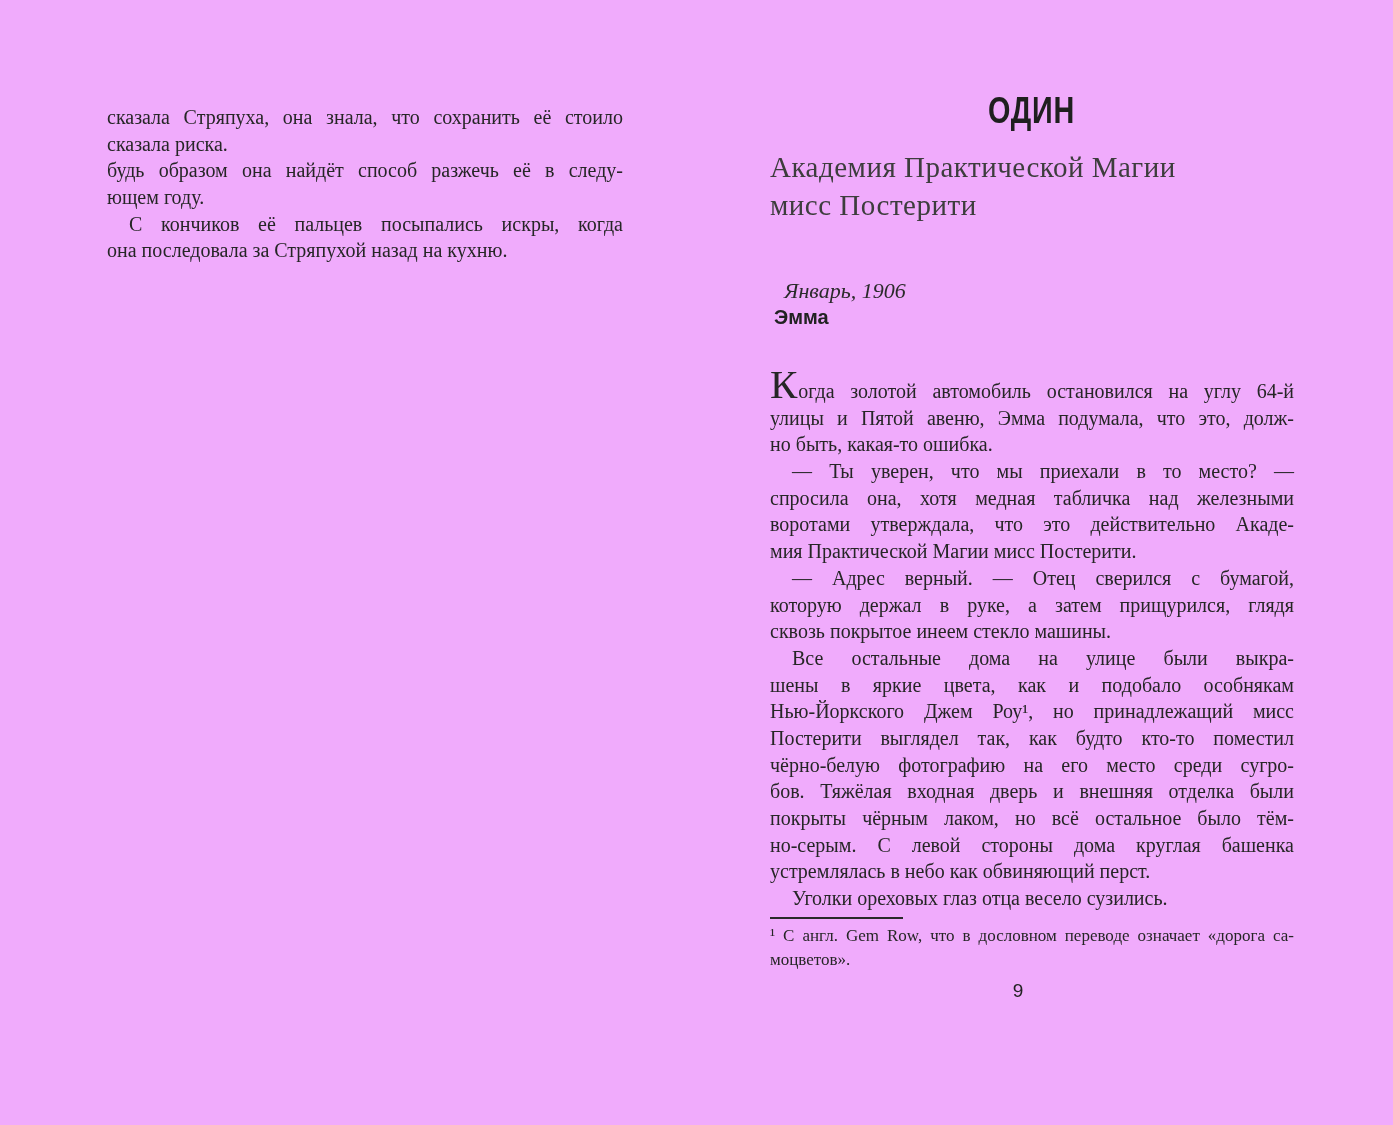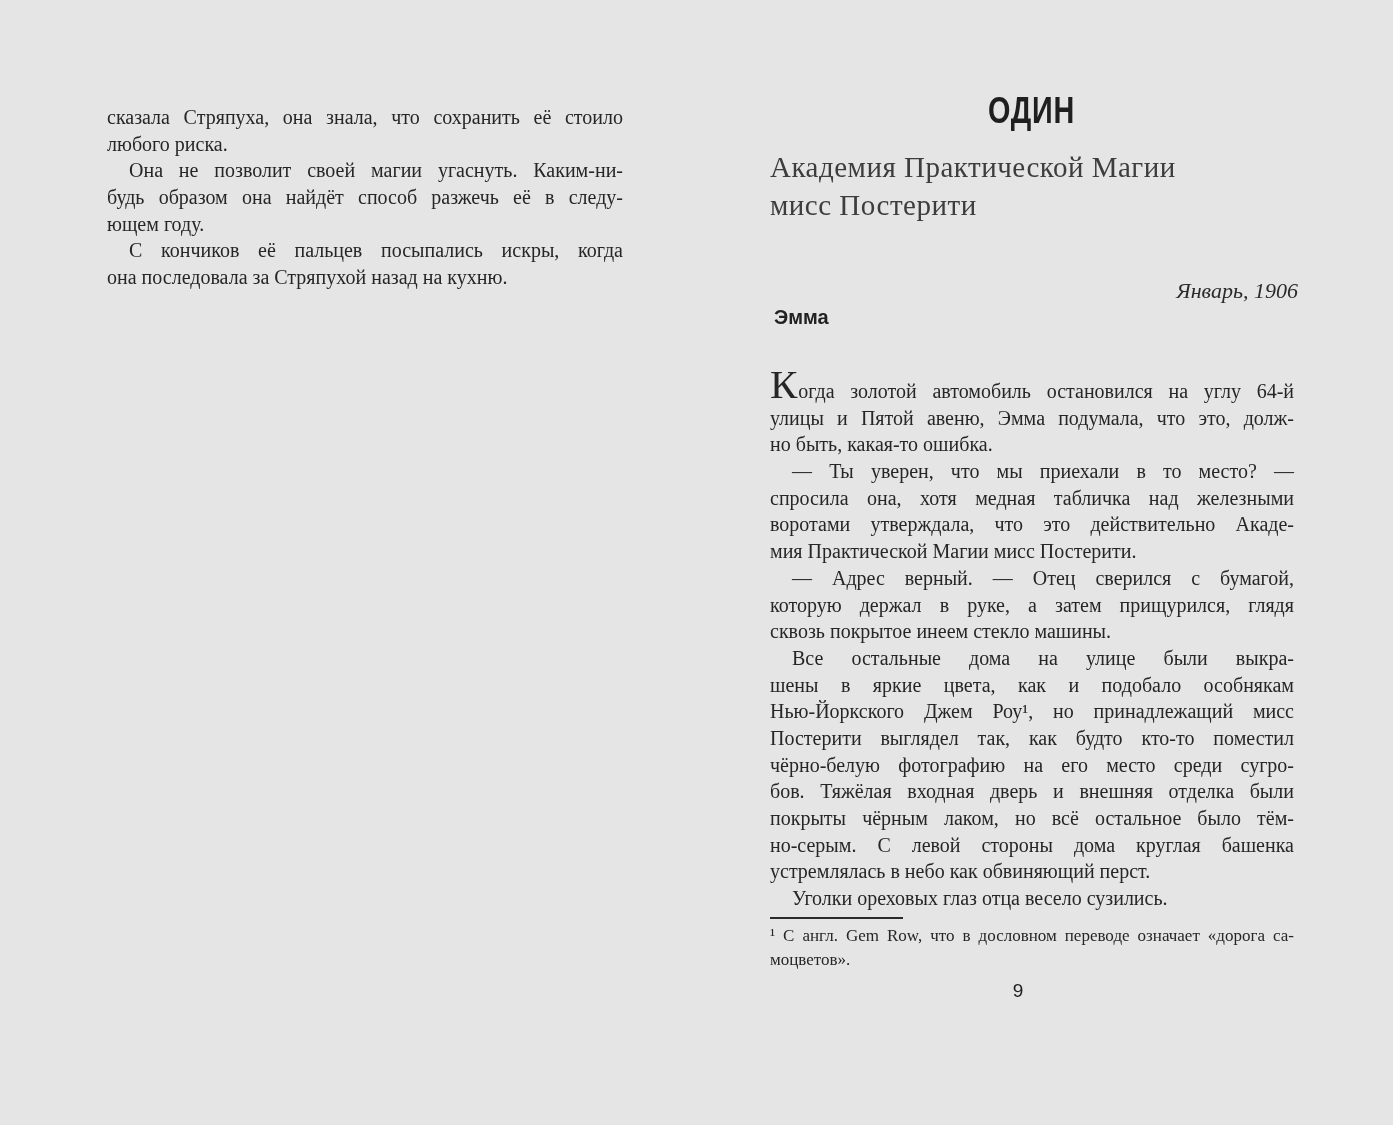--- a/index.html
+++ b/index.html
@@ -1,20 +1,20 @@
 <!DOCTYPE html>
 <html><head>
 <meta charset="utf-8">
 <style>
   html, body { margin: 0; padding: 0; background: #ffffff; }
   .spread {
     position: relative;
     width: 1393px;
     height: 1125px;
-    background: #e5e5e5;
+    background: #f0abfc;
     font-family: "Liberation Serif", "DejaVu Serif", serif;
     color: #262626;
     overflow: hidden;
   }
   
   .left-col {
     position: absolute;
     left: 107px; top: 104px;
     width: 516px;
     font-size: 20px;
@@ -61,22 +61,21 @@
     position: absolute;
     top: 148px; left: 0; width: 100%;
     font-size: 29px;
     line-height: 38px;
     font-weight: 400;
     color: #3d3d3d;
     letter-spacing: 0.5px;
   }
   .dateline {
     position: absolute;
-    top: 278px; left: 4px; width: 100%;
-    text-align: right;
+    top: 278px; left: 14px; width: 100%;
     font-style: italic;
     font-size: 22px;
     color: #2b2b2b;
   }
   .pov-name {
     position: absolute;
     top: 306px; left: 4px;
     font-family: "Liberation Sans", "DejaVu Sans", sans-serif;
     font-weight: 700;
     font-size: 20px;
@@ -115,22 +114,21 @@
     color: #222222;
   }
 </style>
 </head>
 <body>
 
 <div class="spread">
 
   <div class="left-col" id="left-body">
       <div class="line">сказала Стряпуха, она знала, что сохранить её стоило</div>
-      <div class="line para-end">любого риска.</div>
-      <div class="line indent">Она не позволит своей магии угаснуть. Каким-ни-</div>
+      <div class="line para-end">сказала риска.</div>
       <div class="line">будь образом она найдёт способ разжечь её в следу-</div>
       <div class="line para-end">ющем году.</div>
       <div class="line indent">С кончиков её пальцев посыпались искры, когда</div>
       <div class="line para-end">она последовала за Стряпухой назад на кухню.</div>
     </div>
 
   <div class="right-col">
 
     <h1 class="chapter-number"><span class="condensed">ОДИН</span></h1>
 

